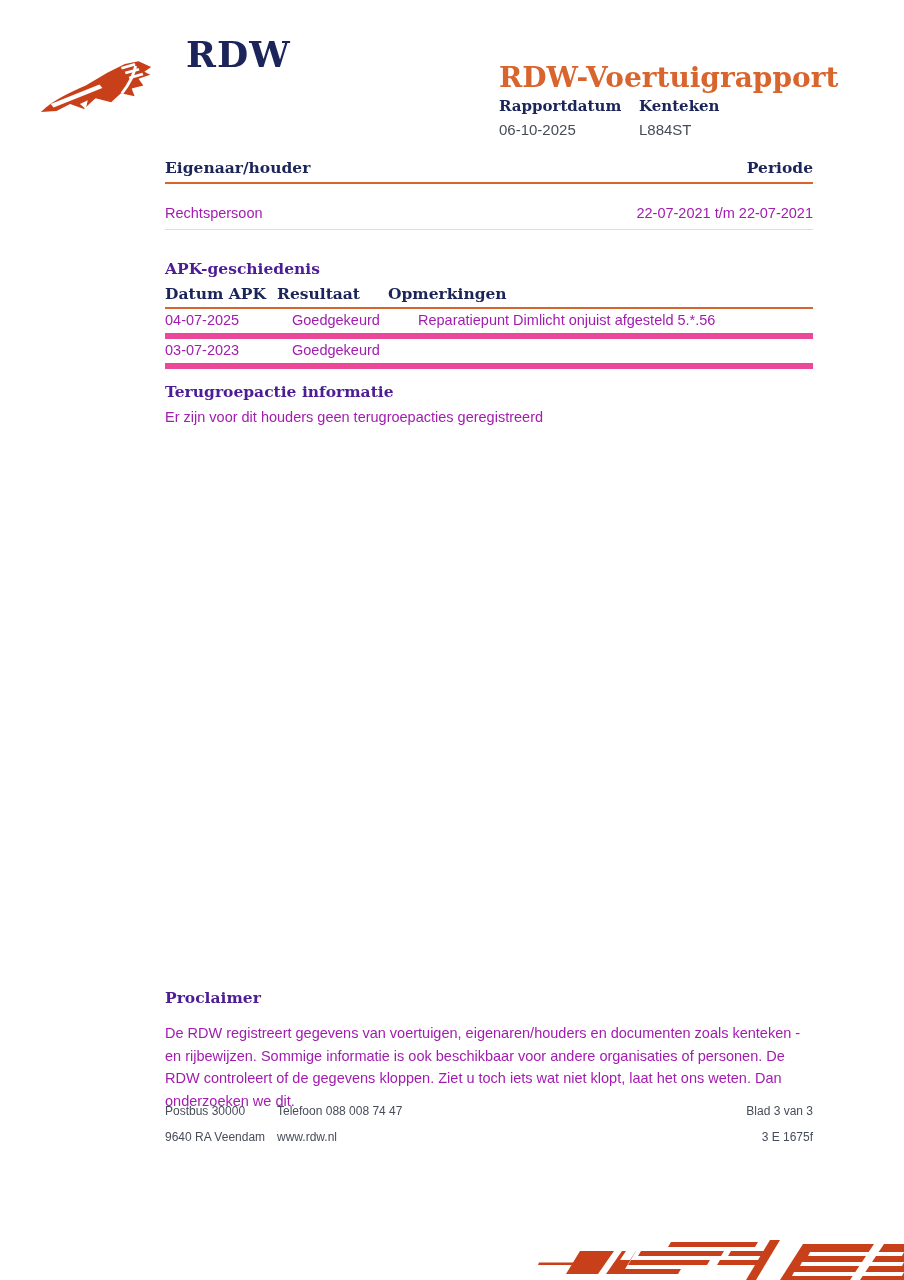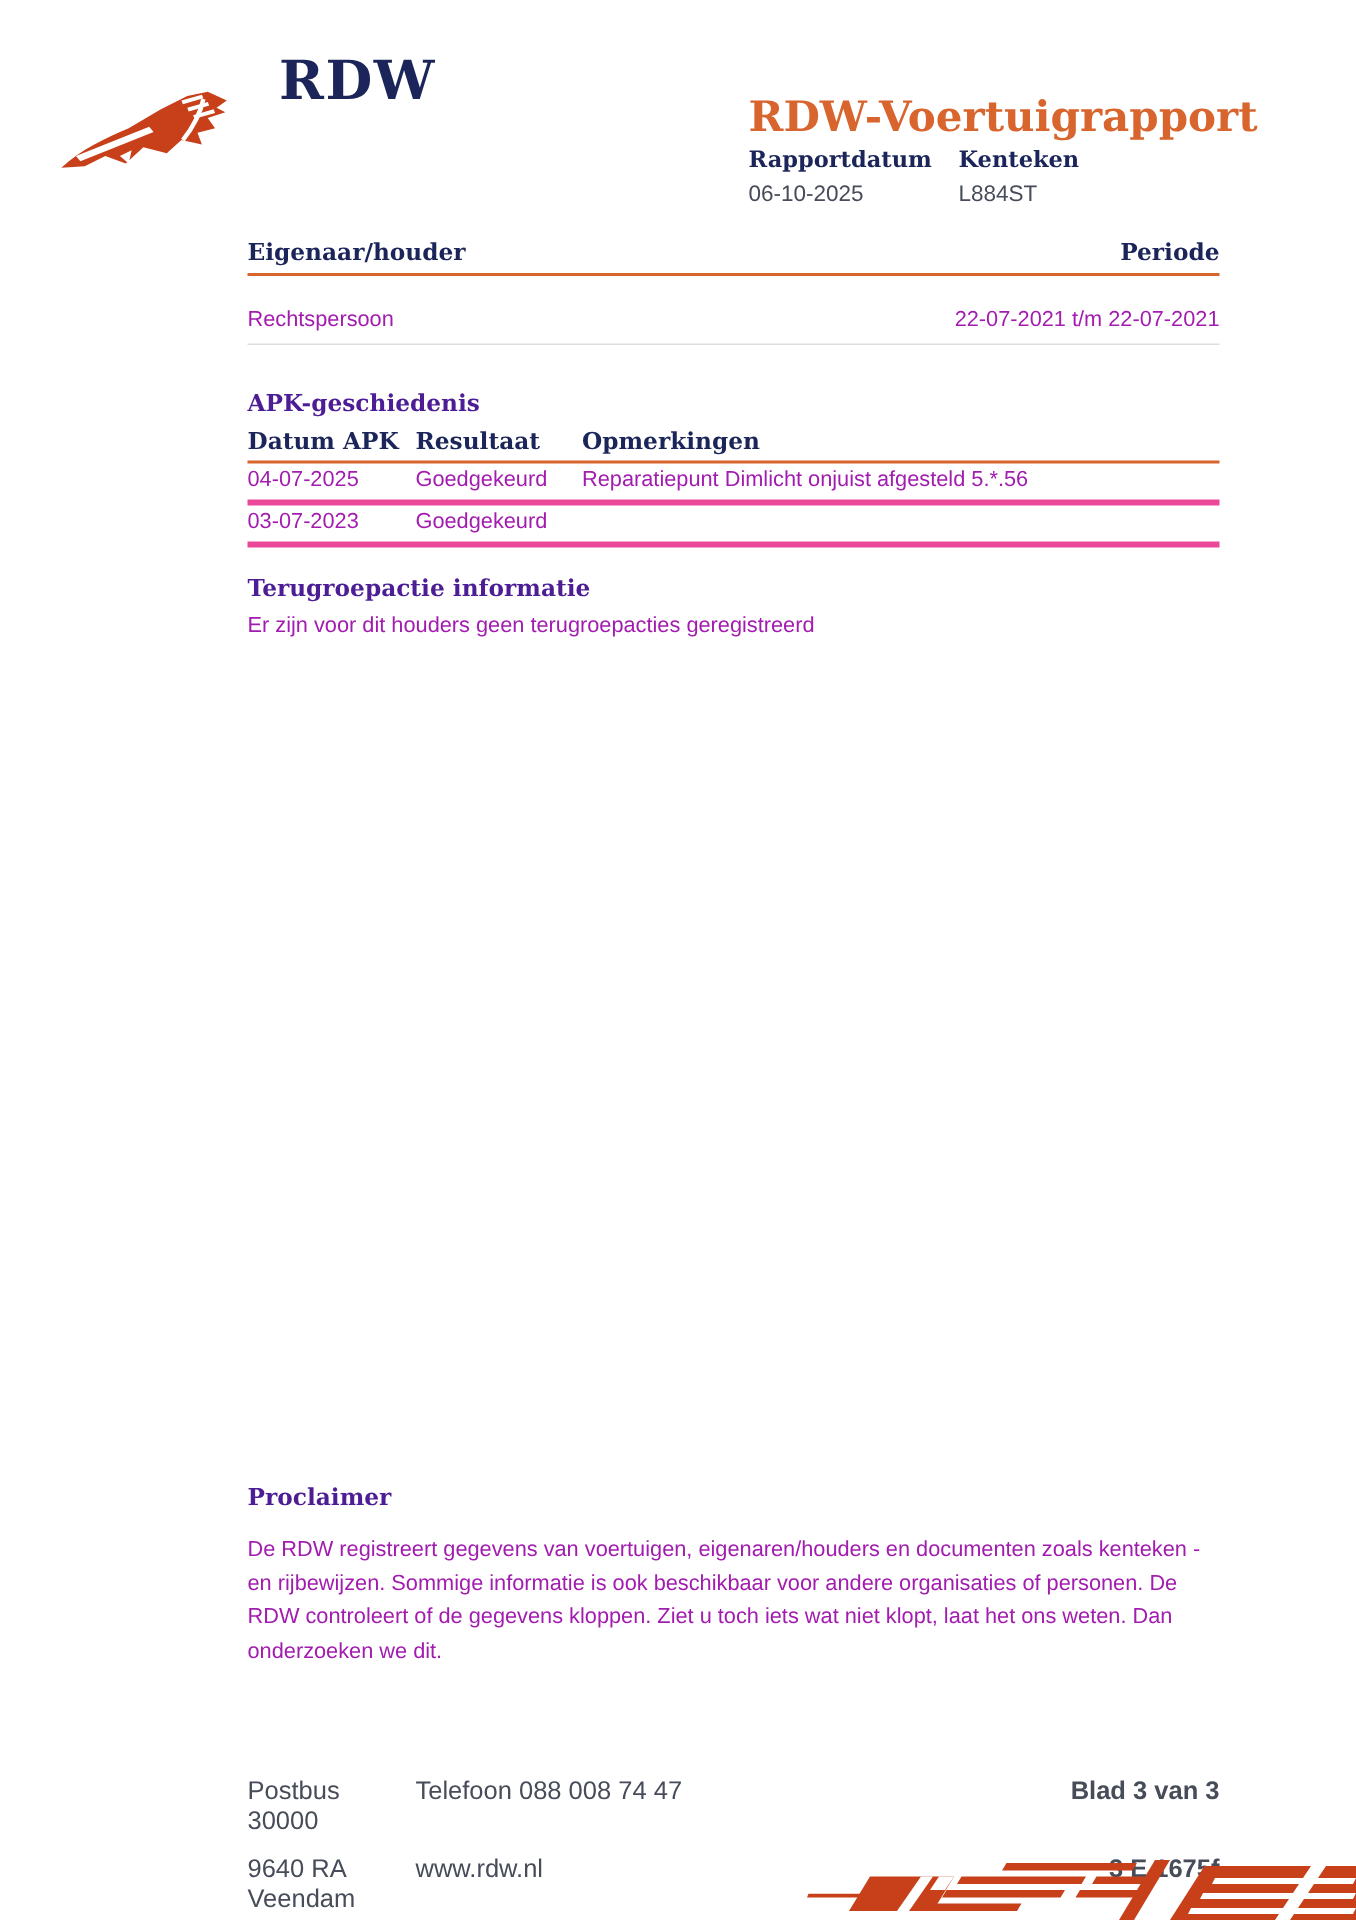--- a/index.html
+++ b/index.html
@@ -53,34 +53,34 @@
   .owner .rule-orange{margin-top:5px;}
   .owner .values{margin-top:21px;padding-bottom:8px;}
   .owner .rule-light{margin-top:0;}
 
   
   .apk{top:259px;}
   .apk-heading{margin-bottom:6px;}
   .apk-grid{display:grid;grid-template-columns:112px 111px 1fr;}
   .apk-grid .cell{padding:3px 0 5px 0;}
   .apk-header-row .cell{padding:0 0 4px 0;}
-  .apk-row{border-bottom:4px solid #ec4899;}
+  .apk-row{border-bottom:6px solid #ec4899;gap:15px;}
 
   
   .recall{top:382px;}
   .recall .body-text{margin-top:8px;}
 
   
   .proclaimer{top:988px;}
   .proclaimer .body-text{margin-top:15px;line-height:22.5px;}
 
   
-  .footer{top:1184px;font-size:17px;}
+  .footer{top:1104px;font-size:12px;}
   .footer-grid{display:grid;grid-template-columns:112px 1fr auto;row-gap:12px;}
-  .footer-grid .right{text-align:right;font-weight:bold;}
+  .footer-grid .right{text-align:right;}
 
   
   .stripes{position:absolute;right:0;bottom:0;width:386px;height:40px;}
 </style>
 </head>
 <body>
 
 <div class="page">
 
   <svg class="logo-wing" viewBox="0 0 125 65" aria-hidden="true">

